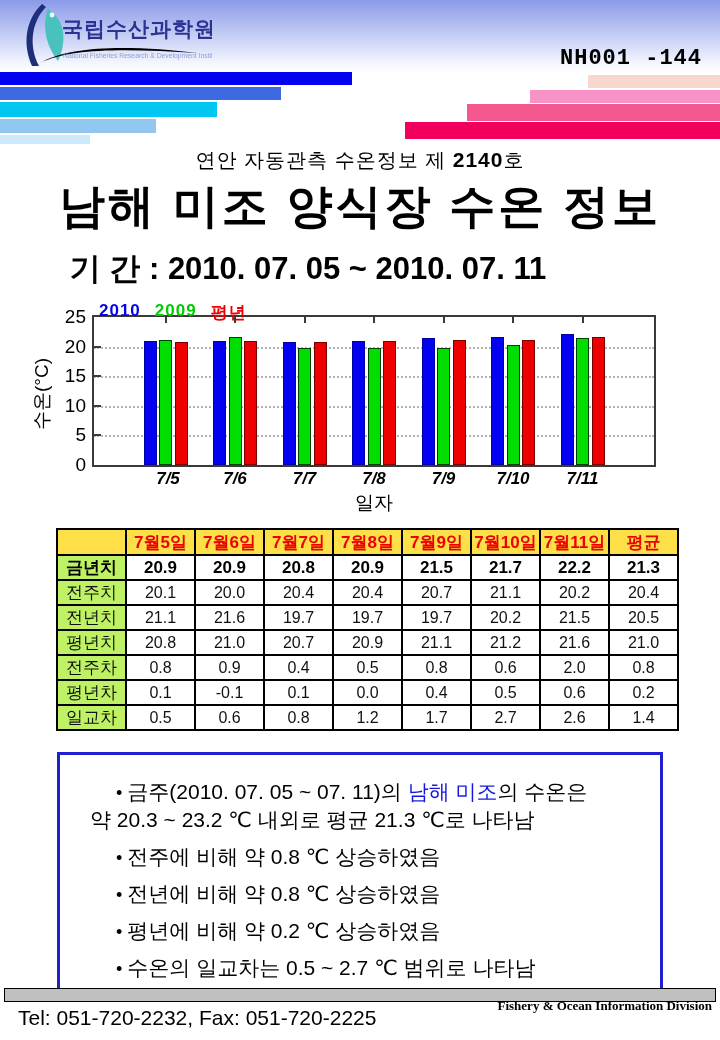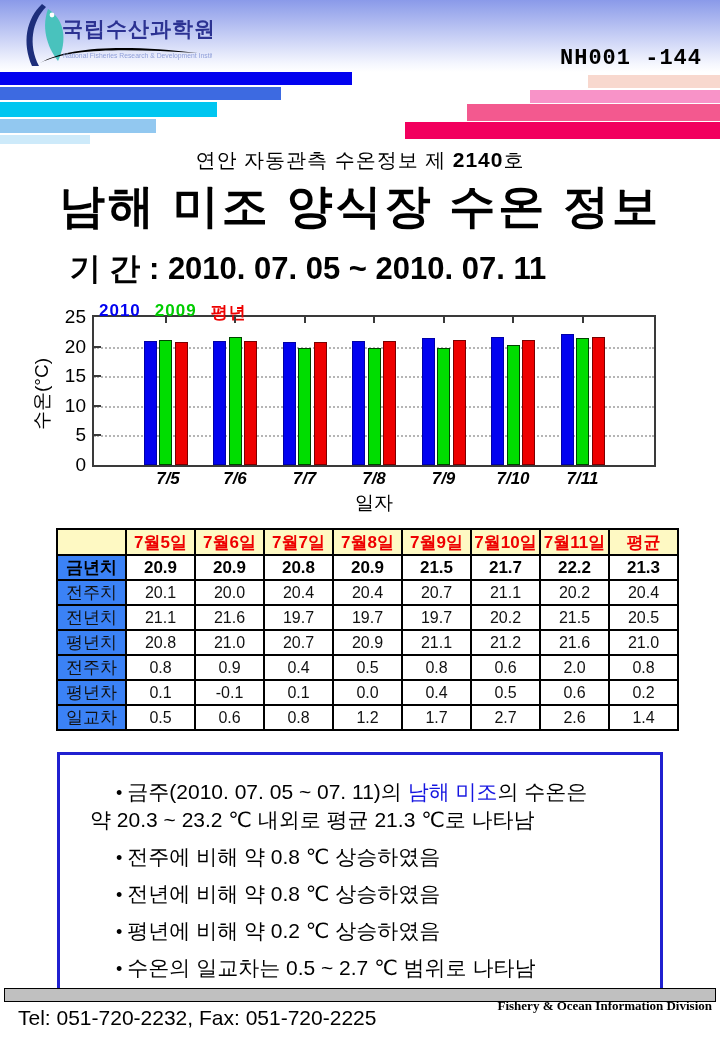--- a/index.html
+++ b/index.html
@@ -47,22 +47,22 @@
                font-size:17px;font-style:italic;font-weight:bold;}
   .legend{position:absolute;left:5px;top:-16px;display:flex;gap:14px;
           font-size:17px;font-weight:bold;letter-spacing:1px;}
   .xaxis-label{position:absolute;left:0;top:173px;width:100%;text-align:center;font-size:19px;}
   .yaxis-label{position:absolute;left:-112px;top:64px;width:120px;text-align:center;
                font-size:19px;transform:rotate(-90deg);}
 
   
   .tbl{position:absolute;left:56px;top:528px;border-collapse:collapse;table-layout:fixed;}
   .tbl th,.tbl td{border:2px solid #000;padding:0;text-align:center;vertical-align:middle;}
-  .tbl thead th{background:#fef9c3;color:#ee0000;font-weight:bold;font-size:17px;height:24px;}
-  .tbl tbody th{background:#3b82f6;color:#111;font-weight:normal;font-size:17px;}
+  .tbl thead th{background:#fde047;color:#ee0000;font-weight:bold;font-size:17px;height:24px;}
+  .tbl tbody th{background:#bef264;color:#111;font-weight:normal;font-size:17px;}
   .tbl tbody tr{height:22px;}
   .tbl td{font-size:16px;color:#111;}
   .tbl tbody tr.bold th{font-weight:bold;color:#000;}
   .tbl tbody tr.bold td{font-weight:bold;color:#000;font-size:17px;}
   .col-label{width:67px;} .col-day{width:67px;}
 
   
   .summary{position:absolute;left:57px;top:752px;width:600px;height:222px;
            border:3px solid #2020d0;background:#fff;padding-top:14px;}
   .bullet-line{padding-left:56px;font-size:21px;margin-top:9px;letter-spacing:0px;}

